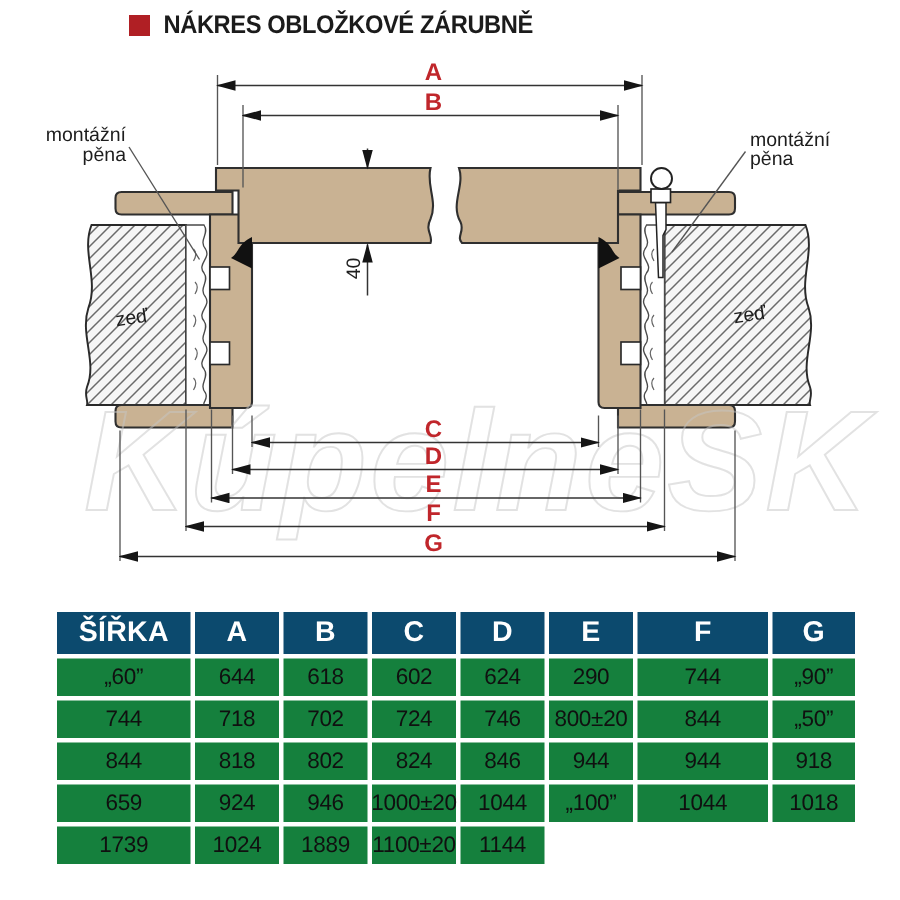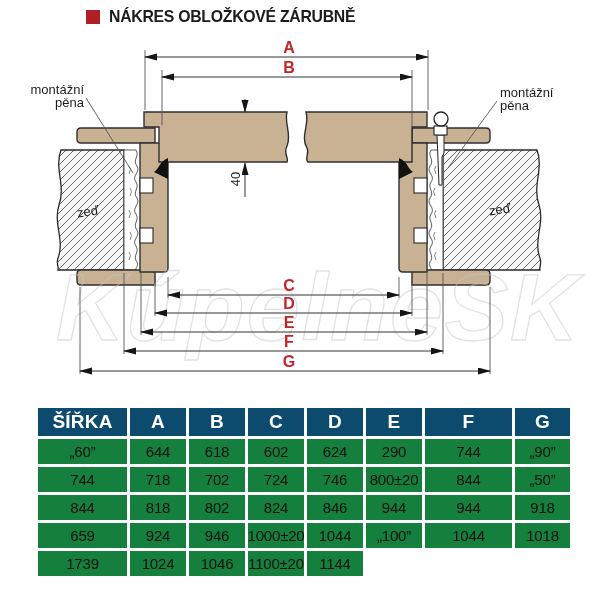--- a/index.html
+++ b/index.html
@@ -192,16 +192,16 @@
   <div class="td">924</div>
   <div class="td">946</div>
   <div class="td">1000±20</div>
   <div class="td">1044</div>
 
   <div class="td">„100”</div>
   <div class="td">1044</div>
   <div class="td">1018</div>
   <div class="td">1739</div>
   <div class="td">1024</div>
-  <div class="td">1046</div>
+  <div class="td">1889</div>
   <div class="td">1100±20</div>
   <div class="td">1144</div>
 </div>
 
 </body></html>

